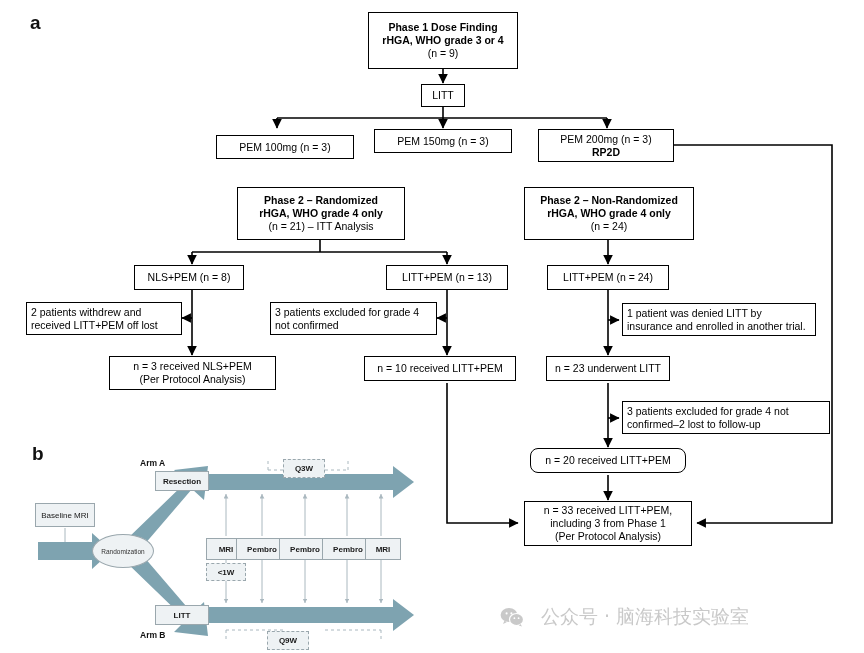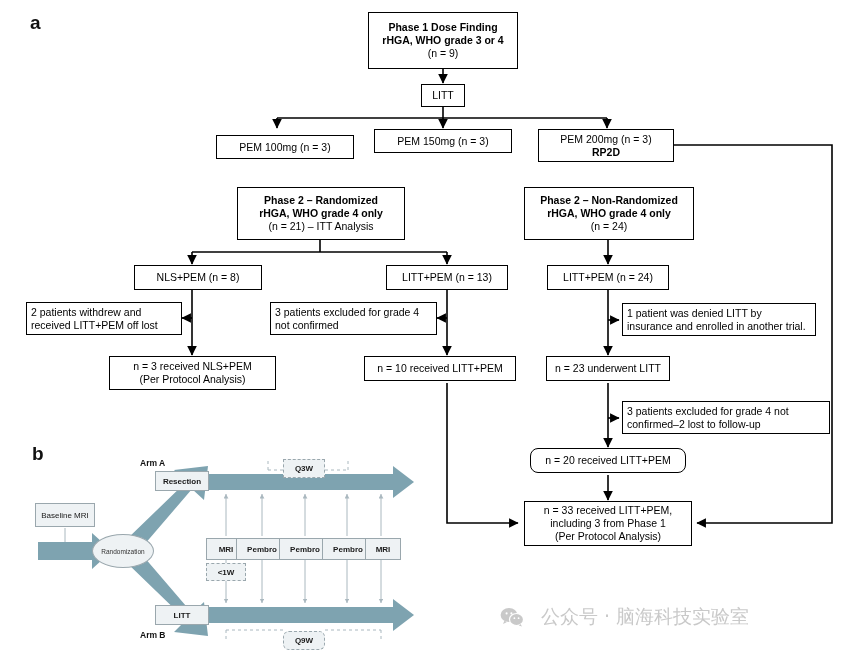--- a/index.html
+++ b/index.html
@@ -108,21 +108,21 @@
     <span class="ln b">Phase 2 – Randomized</span>
     <span class="ln b">rHGA, WHO grade 4 only</span>
     <span class="ln">(n = 21) – ITT Analysis</span>
   </div>
   <div class="fbox" style="left:524px;top:187px;width:170px;height:53px;">
     <span class="ln b">Phase 2 – Non-Randomized</span>
     <span class="ln b">rHGA, WHO grade 4 only</span>
     <span class="ln">(n = 24)</span>
   </div>
 
-  <div class="fbox" style="left:134px;top:265px;width:128px;height:25px;">
+  <div class="fbox" style="left:134px;top:265px;width:110px;height:25px;">
     <span class="ln">NLS+PEM (n = 8)</span>
   </div>
   <div class="fbox" style="left:386px;top:265px;width:122px;height:25px;">
     <span class="ln">LITT+PEM (n = 13)</span>
   </div>
   <div class="fbox" style="left:547px;top:265px;width:122px;height:25px;">
     <span class="ln">LITT+PEM (n = 24)</span>
   </div>
 
   <div class="fbox left" style="left:26px;top:302px;width:156px;height:33px;justify-content:center;">
@@ -227,21 +227,21 @@
   <div class="bbox" style="left:155px;top:471px;width:54px;height:20px;">
     <span>Resection</span>
   </div>
   <div class="bbox" style="left:155px;top:605px;width:54px;height:20px;">
     <span>LITT</span>
   </div>
 
   <div class="bdash" style="left:283px;top:459px;width:42px;height:19px;">
     <span>Q3W</span>
   </div>
-  <div class="bdash" style="left:283px;top:631px;width:42px;height:19px;border-radius:6px;">
+  <div class="bdash" style="left:267px;top:631px;width:42px;height:19px;">
     <span>Q9W</span>
   </div>
 
   <div class="bbox" style="left:206px;top:538px;width:40px;height:22px;">
     <span>MRI</span>
   </div>
   <div class="bbox" style="left:236px;top:538px;width:52px;height:22px;">
     <span>Pembro</span>
   </div>
   <div class="bbox" style="left:279px;top:538px;width:52px;height:22px;">

